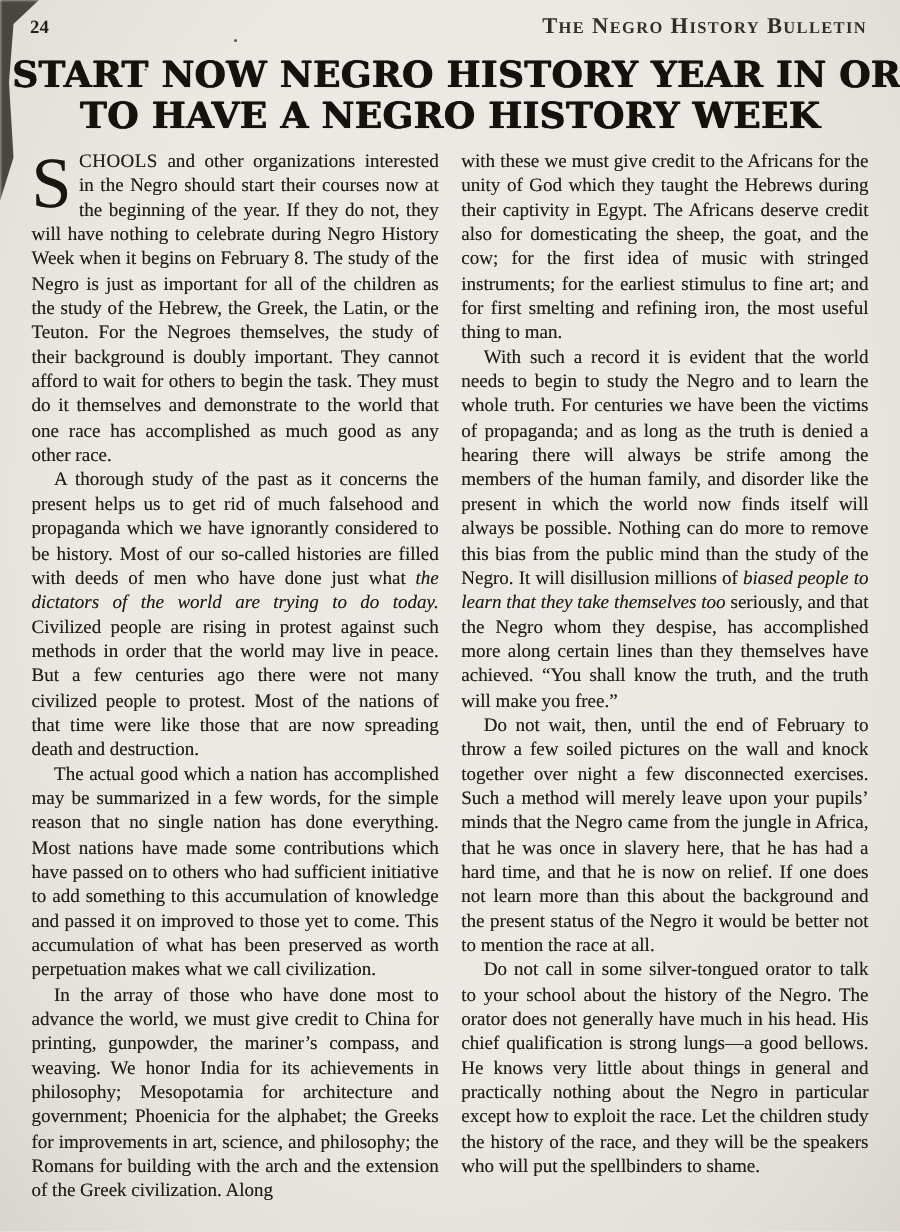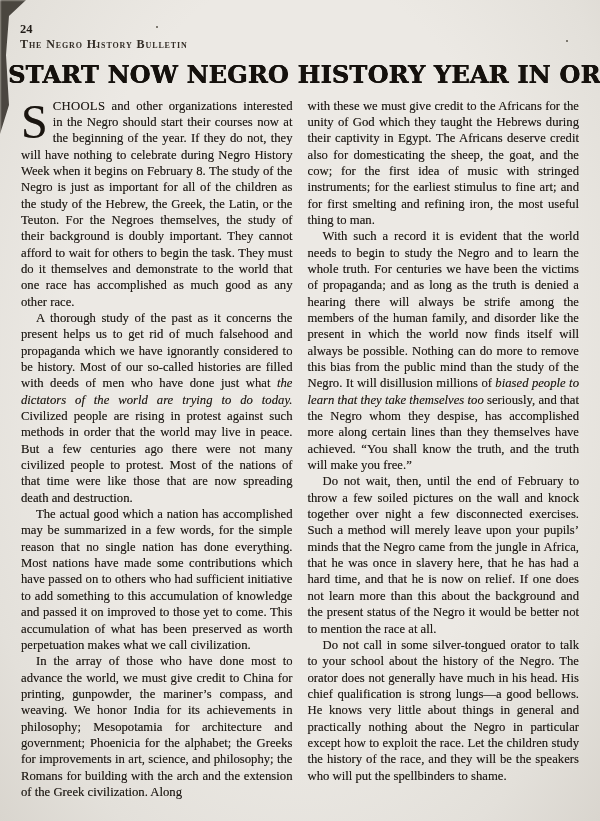--- a/index.html
+++ b/index.html
@@ -25,28 +25,27 @@
     opacity: 0.9;
   }
   .speck { position: absolute; background: #5a544b; border-radius: 50%; }
   .speck.s1 { left: 156px; top: 26px; width: 2px; height: 2px; }
   .speck.s2 { left: 566px; top: 40px; width: 2px; height: 2px; }
   .speck.s3 { left: 96px; top: 46px; width: 2px; height: 1px; }
 
   .header {
     position: relative;
     display: flex; justify-content: space-between; align-items: baseline;
-    padding: 22px 22px 0 20px;
-    flex-direction: column;
+    padding: 10px 22px 0 20px;
   }
   .page-number { font-weight: bold; font-size: 12.5px; }
   .journal-title {
     font-variant: small-caps;
     font-weight: bold;
-    font-size: 12px;
+    font-size: 15px;
     letter-spacing: 0.9px;
     color: #332d26;
   }
 
   .headline {
     position: relative;
     margin: 10px 8px 0 8px;
     text-align: center;
     font-family: "DejaVu Serif", serif;
     font-weight: bold;
@@ -91,20 +90,21 @@
   <div class="speck s2"></div>
   <div class="speck s3"></div>
 
   <div class="header">
     <span class="page-number">24</span>
     <span class="journal-title">The Negro History Bulletin</span>
   </div>
 
   <h1 class="headline" style="margin-bottom:0;">
     <span class="hl-line">START NOW NEGRO HISTORY YEAR IN ORDER</span>
+    <span class="hl-line">TO HAVE A NEGRO HISTORY WEEK</span>
   </h1>
 
   <div class="columns">
     <div class="col">
         <p class="para"><span class="dropcap">S</span><span class="lead-caps">CHOOLS</span><span> and other organizations interested in the Negro should start their courses now at the beginning of the year. If they do not, they will have nothing to celebrate during Negro History Week when it begins on February 8. The study of the Negro is just as important for all of the children as the study of the Hebrew, the Greek, the Latin, or the Teuton. For the Negroes themselves, the study of their background is doubly important. They cannot afford to wait for others to begin the task. They must do it themselves and demonstrate to the world that one race has accomplished as much good as any other race.</span></p>
         <p class="para indent"><span>A thorough study of the past as it concerns the present helps us to get rid of much falsehood and propaganda which we have ignorantly considered to be history. Most of our so-called histories are filled with deeds of men who have done just what </span><em>the dictators of the world are trying to do today.</em><span> Civilized people are rising in protest against such methods in order that the world may live in peace. But a few centuries ago there were not many civilized people to protest. Most of the nations of that time were like those that are now spreading death and destruction.</span></p>
         <p class="para indent"><span>The actual good which a nation has accomplished may be summarized in a few words, for the simple reason that no single nation has done everything. Most nations have made some contributions which have passed on to others who had sufficient initiative to add something to this accumulation of knowledge and passed it on improved to those yet to come. This accumulation of what has been preserved as worth perpetuation makes what we call civilization.</span></p>
         <p class="para indent"><span>In the array of those who have done most to advance the world, we must give credit to China for printing, gunpowder, the mariner’s compass, and weaving. We honor India for its achievements in philosophy; Mesopotamia for architecture and government; Phoenicia for the alphabet; the Greeks for improvements in art, science, and philosophy; the Romans for building with the arch and the extension of the Greek civilization. Along</span></p>
       </div>
     <div class="col">

